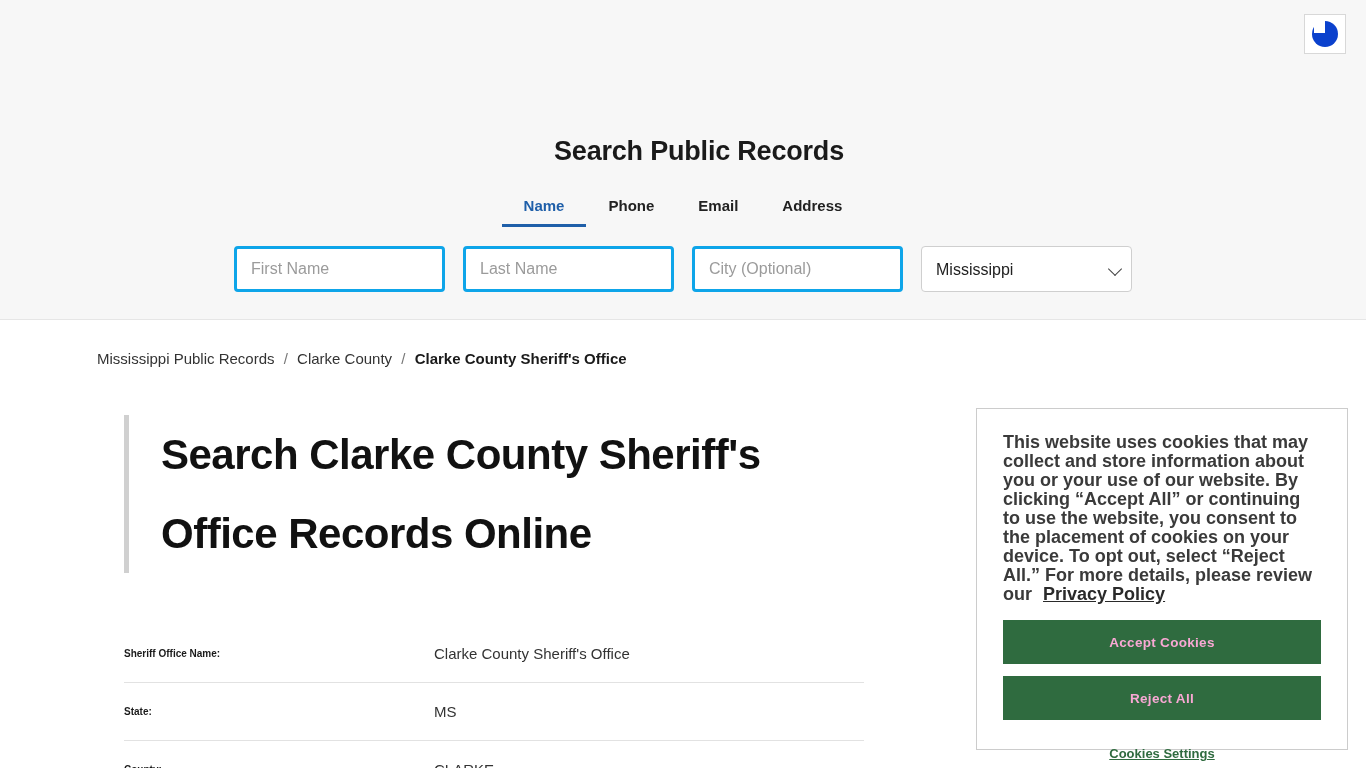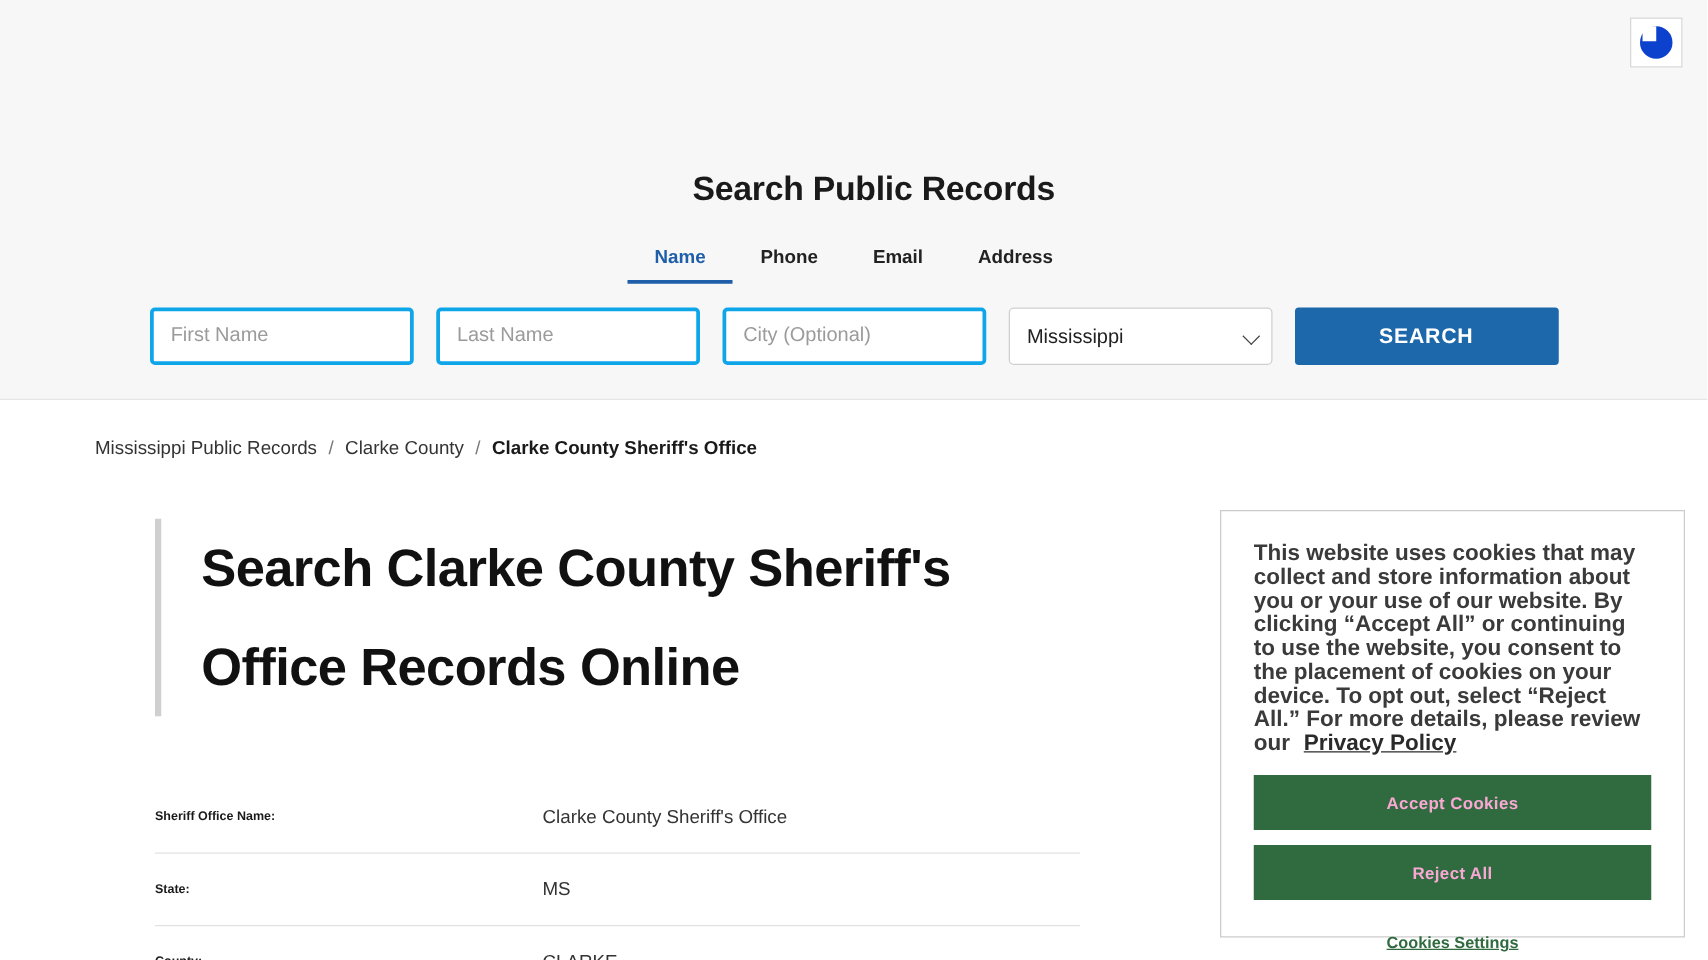--- a/index.html
+++ b/index.html
@@ -138,21 +138,21 @@
     color: #ffffff;
     font-size: 17px;
     font-weight: bold;
     letter-spacing: 0.6px;
     cursor: pointer;
     font-family: "Liberation Sans", sans-serif;
   }
 
   
   .breadcrumb {
-    padding: 30px 0 0 76px;
+    padding: 30px 0 0 97px;
     font-size: 15px;
     color: #333333;
   }
   .breadcrumb a {
     color: #333333;
     text-decoration: none;
   }
   .breadcrumb .sep { color: #777777; margin: 0 5px; }
   .breadcrumb .current { font-weight: bold; color: #1a1a1a; }
 
@@ -263,21 +263,20 @@
   <div class="search-row">
     <input class="field" type="text" placeholder="First Name" style="">
     <input class="field" type="text" placeholder="Last Name" style="">
     <input class="field" type="text" placeholder="City (Optional)" style="">
     <div class="select-wrap">
       <select>
         <option>Mississippi</option>
       </select>
       <span class="chevron"></span>
     </div>
-    <button class="search-btn">SEARCH</button>
   </div>
 </div>
 
 <div class="breadcrumb">
   <a href="#">Mississippi Public Records</a>
   <span class="sep">/</span>
   <a href="#">Clarke County</a>
   <span class="sep">/</span>
   <span class="current">Clarke County Sheriff's Office</span>
 </div>

